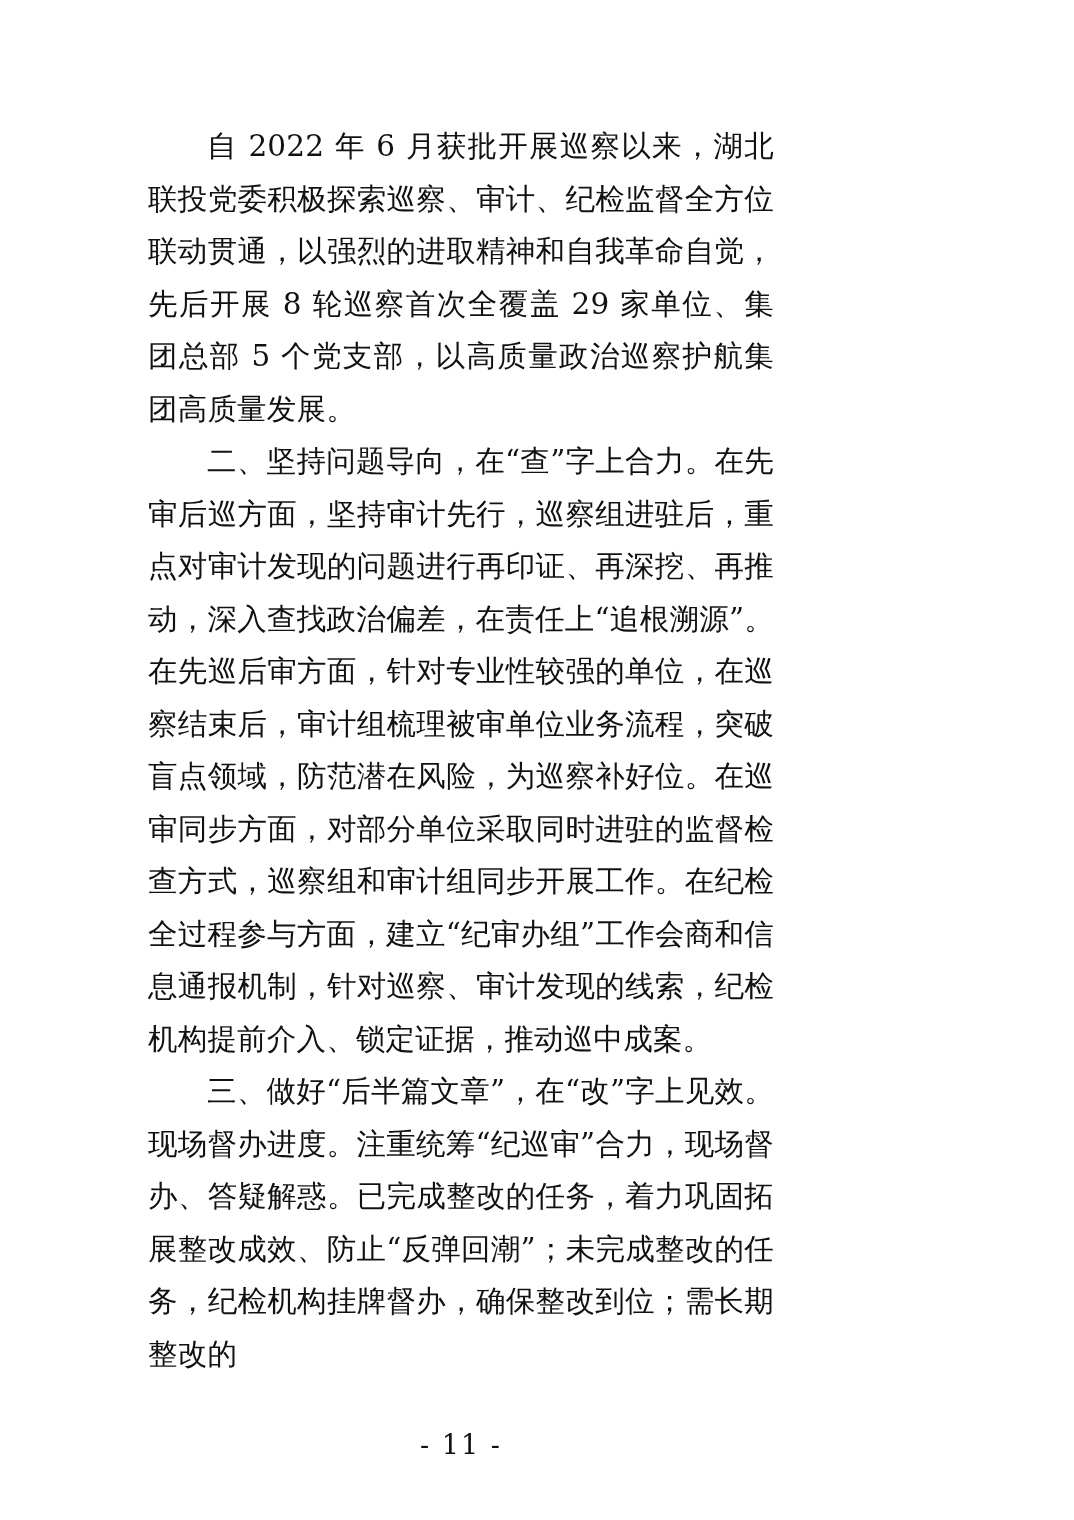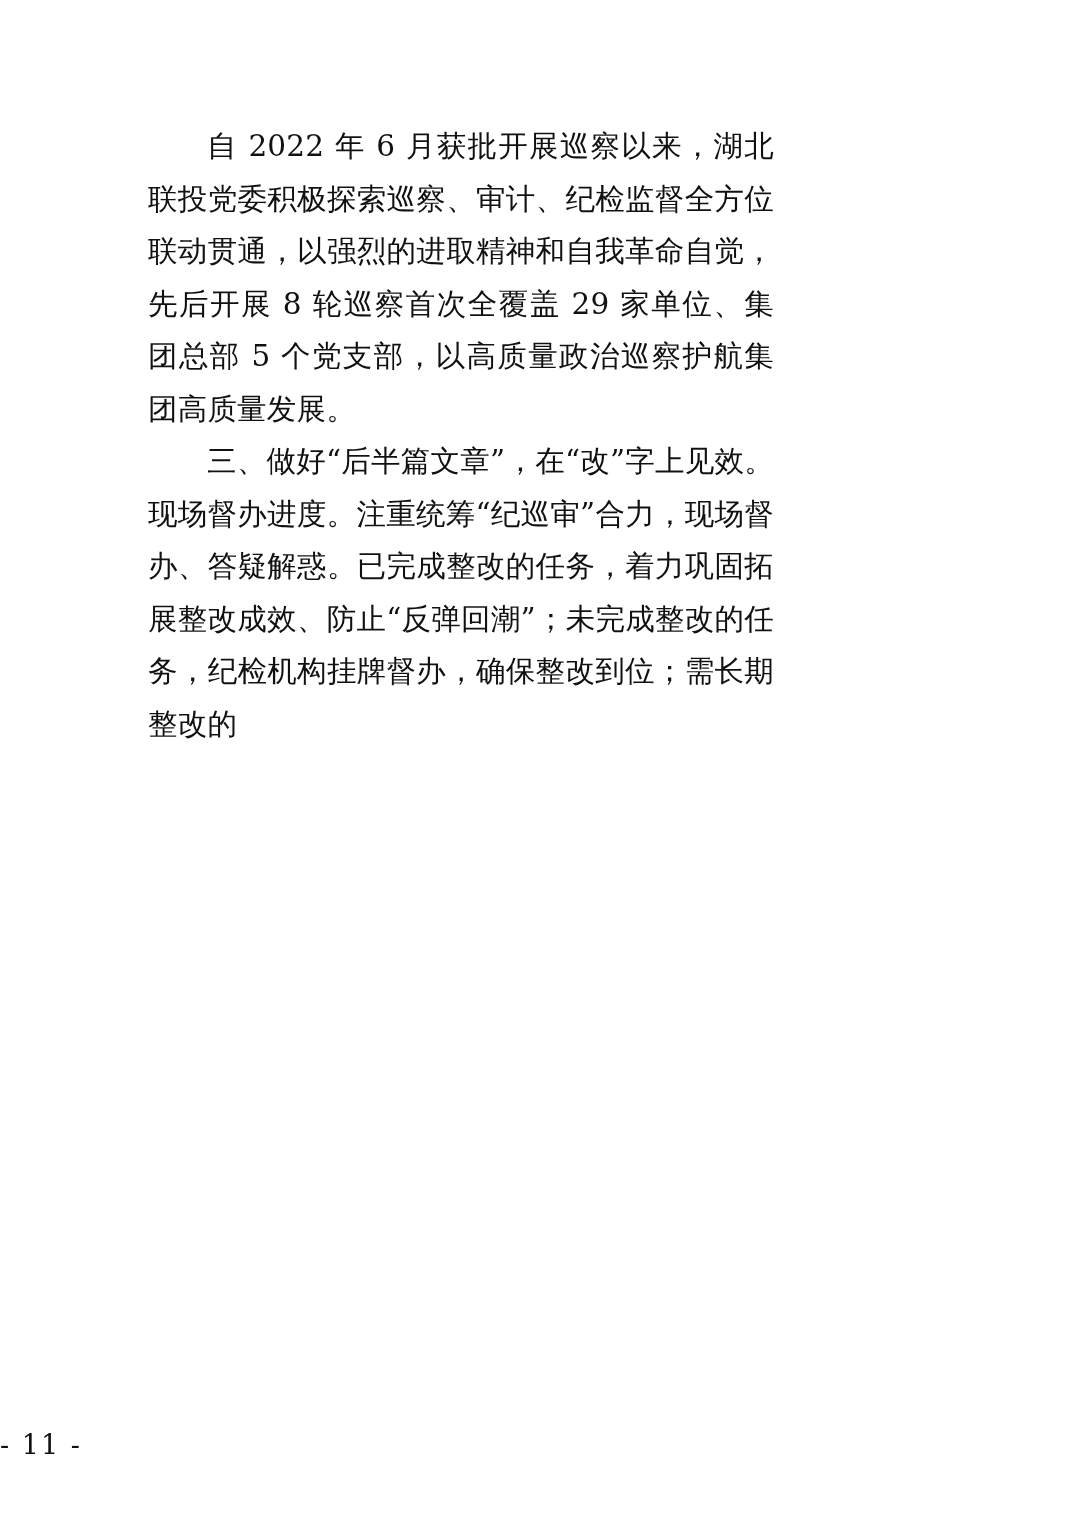--- a/index.html
+++ b/index.html
@@ -34,29 +34,30 @@
     font-family: "DejaVu Serif", "Liberation Serif", serif;
   }
   .para + .para {
     margin-top: 0px;
   }
   .page-number {
     position: absolute;
     left: 0;
     right: 0;
     bottom: 60px;
-    text-align: left;
+    text-align: center;
     font-size: 27px;
     letter-spacing: 2px;
     font-family: "DejaVu Serif", "Liberation Serif", serif;
     color: #111111;
   }
 </style>
 </head>
 <body>
 
 <div class="page">
   <div class="doc-body">
     <p class="para">自 2022 年 6 月获批开展巡察以来，湖北联投党委积极探索巡察、审计、纪检监督全方位联动贯通，以强烈的进取精神和自我革命自觉，先后开展 8 轮巡察首次全覆盖 29 家单位、集团总部 5 个党支部，以高质量政治巡察护航集团高质量发展。</p>
+    <p class="para">二、坚持问题导向，在“查”字上合力。在先审后巡方面，坚持审计先行，巡察组进驻后，重点对审计发现的问题进行再印证、再深挖、再推动，深入查找政治偏差，在责任上“追根溯源”。在先巡后审方面，针对专业性较强的单位，在巡察结束后，审计组梳理被审单位业务流程，突破盲点领域，防范潜在风险，为巡察补好位。在巡审同步方面，对部分单位采取同时进驻的监督检查方式，巡察组和审计组同步开展工作。在纪检全过程参与方面，建立“纪审办组”工作会商和信息通报机制，针对巡察、审计发现的线索，纪检机构提前介入、锁定证据，推动巡中成案。</p>
     <p class="para">三、做好“后半篇文章”，在“改”字上见效。现场督办进度。注重统筹“纪巡审”合力，现场督办、答疑解惑。已完成整改的任务，着力巩固拓展整改成效、防止“反弹回潮”；未完成整改的任务，纪检机构挂牌督办，确保整改到位；需长期整改的</p>
   </div>
   <div class="page-number">- 11 -</div>
 </div>
 
 </body></html>

